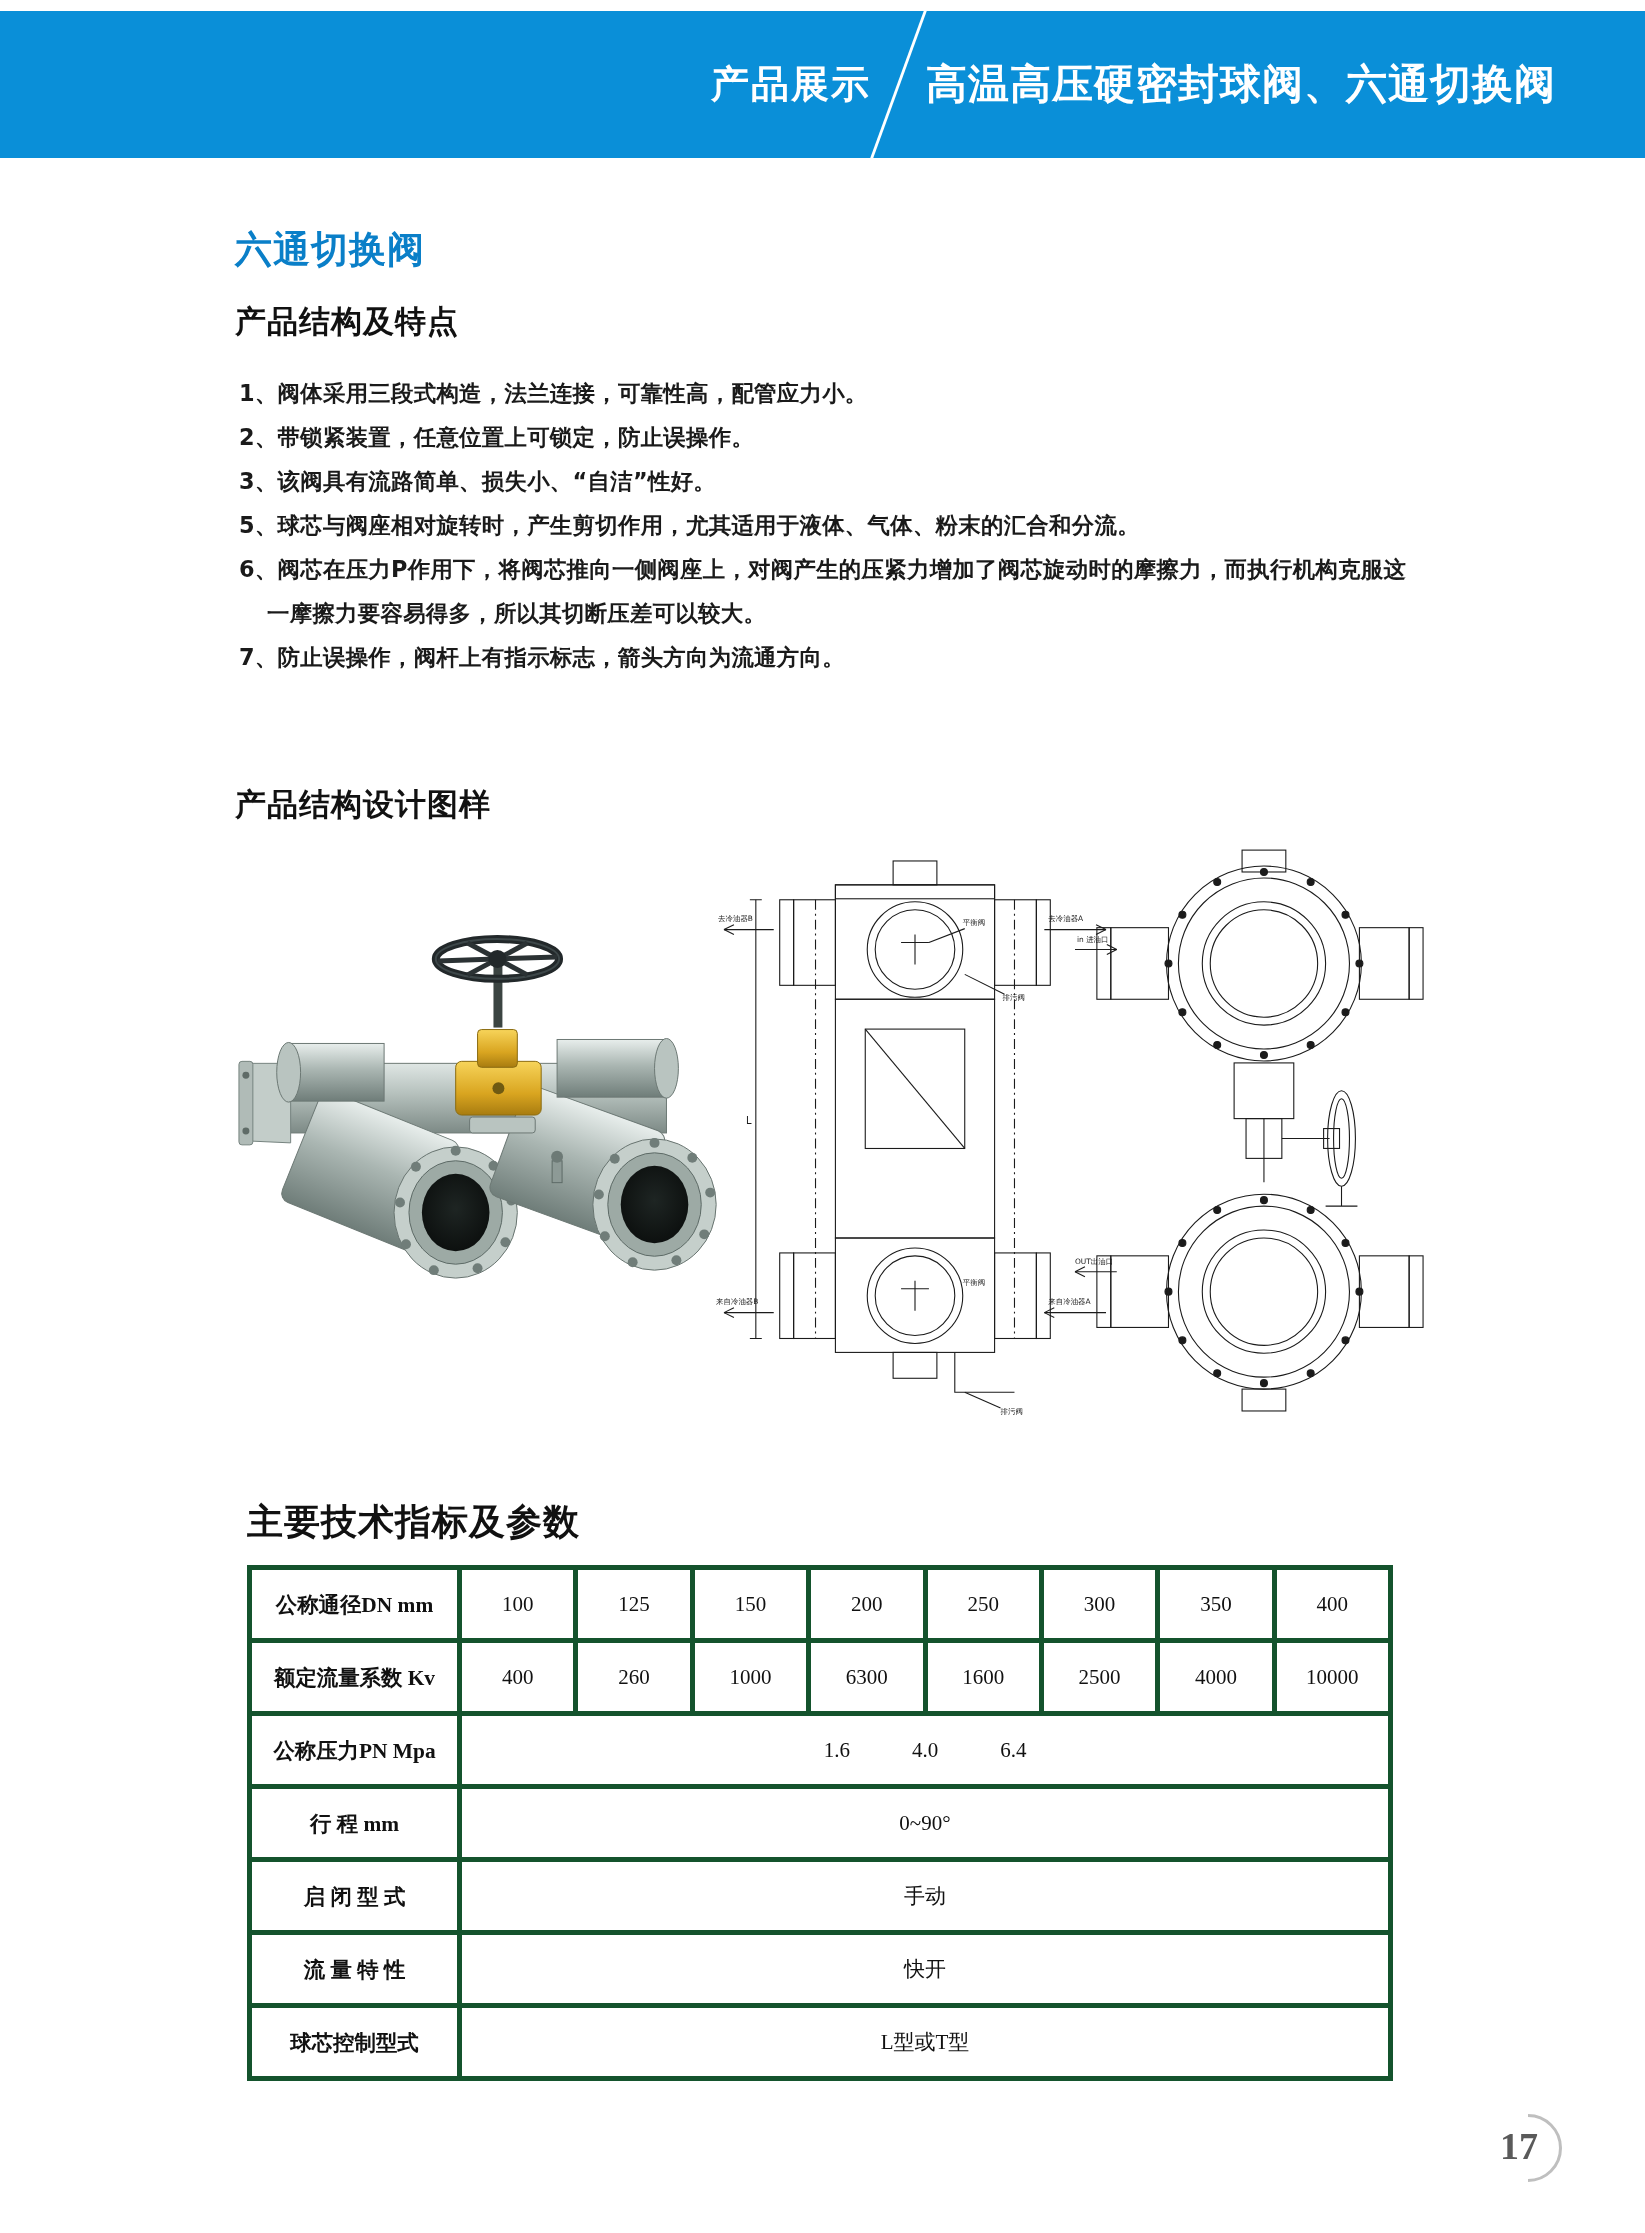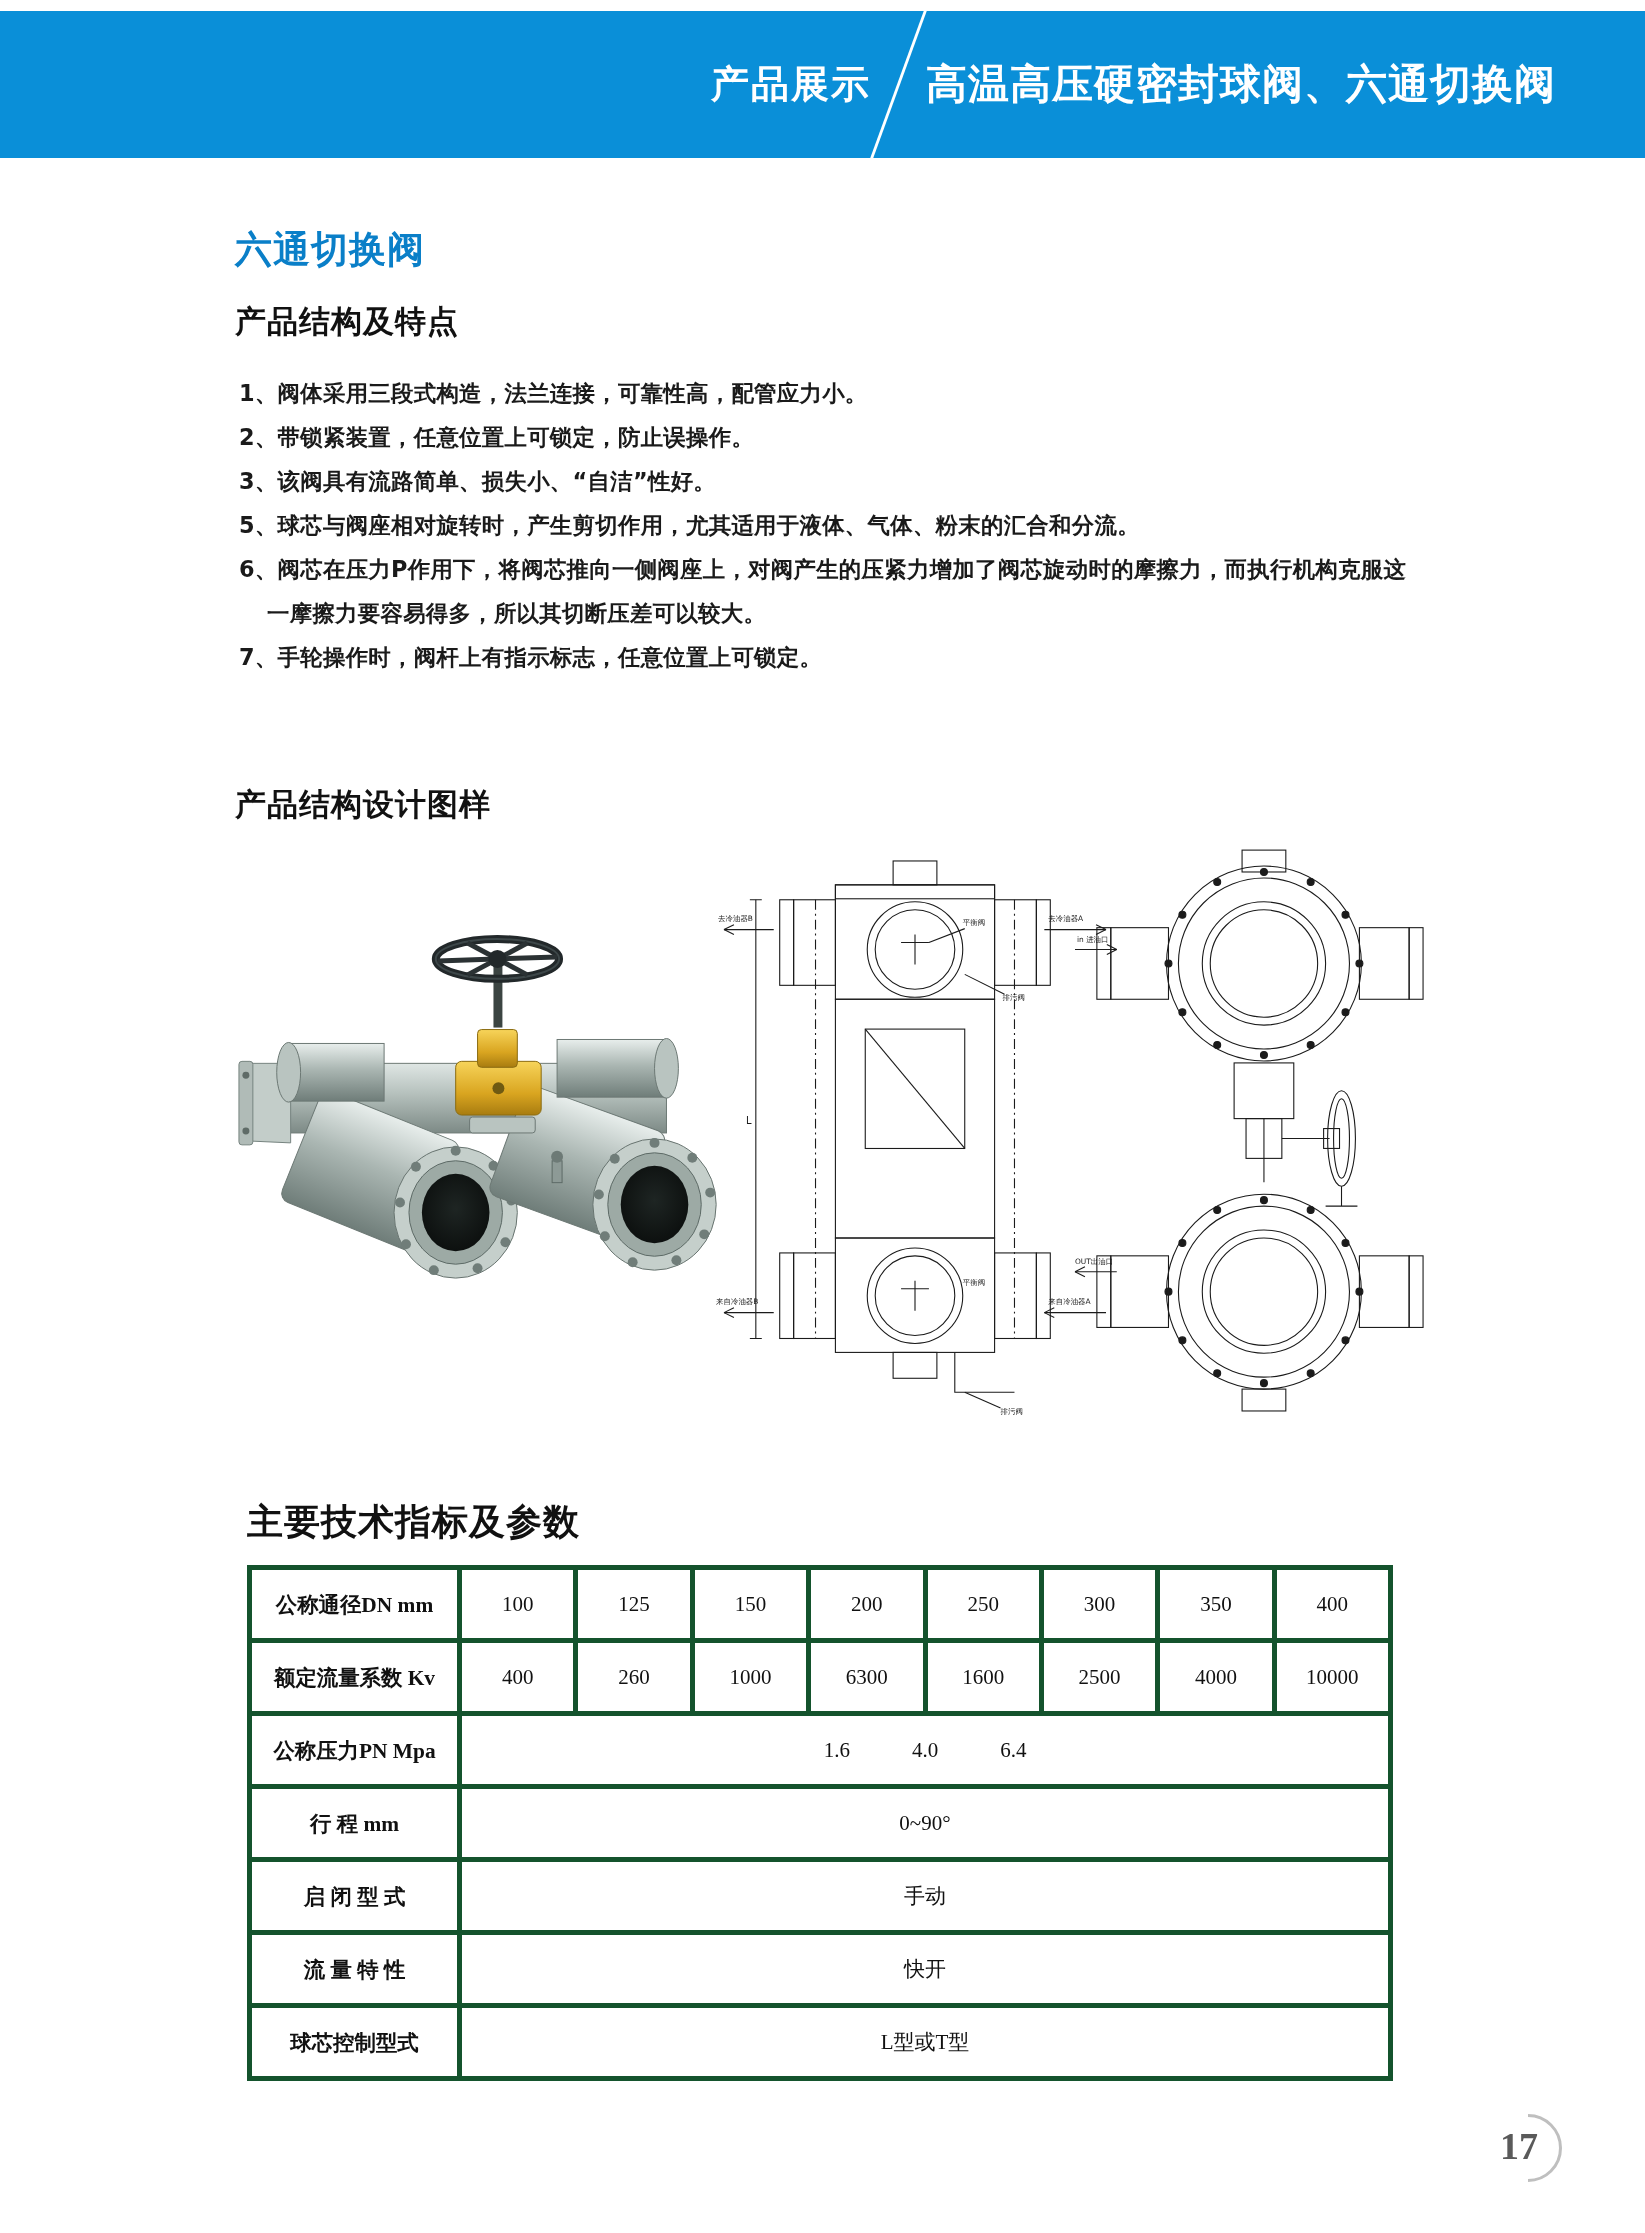--- a/index.html
+++ b/index.html
@@ -208,21 +208,21 @@
   <div class="section-title-blue">六通切换阀</div>
 
   <div class="section-title-black" id="feat-title">产品结构及特点</div>
 
   <div class="feature-list" id="feature-list">
       <div class="feature-item"><span>1、</span><span>阀体采用三段式构造，法兰连接，可靠性高，配管应力小。</span></div>
       <div class="feature-item"><span>2、</span><span>带锁紧装置，任意位置上可锁定，防止误操作。</span></div>
       <div class="feature-item"><span>3、</span><span>该阀具有流路简单、损失小、“自洁”性好。</span></div>
       <div class="feature-item"><span>5、</span><span>球芯与阀座相对旋转时，产生剪切作用，尤其适用于液体、气体、粉末的汇合和分流。</span></div>
       <div class="feature-item"><span>6、</span><span>阀芯在压力P作用下，将阀芯推向一侧阀座上，对阀产生的压紧力增加了阀芯旋动时的摩擦力，而执行机构克服这</span><span class="cont">一摩擦力要容易得多，所以其切断压差可以较大。</span></div>
-      <div class="feature-item"><span>7、</span><span>手轮操作时，阀杆上有指示标志，任意位置上可锁定。</span></div>
+      <div class="feature-item"><span>7、</span><span>防止误操作，阀杆上有指示标志，箭头方向为流通方向。</span></div>
     </div>
 
   <div class="section-title-black" id="draw-title">产品结构设计图样</div>
 
   <div class="figure-area">
 
     <div class="photo">
       <svg width="517" height="418" viewBox="0 0 520 420">
         <defs>
           <linearGradient id="bodyg" x1="0" y1="0" x2="0" y2="1">

